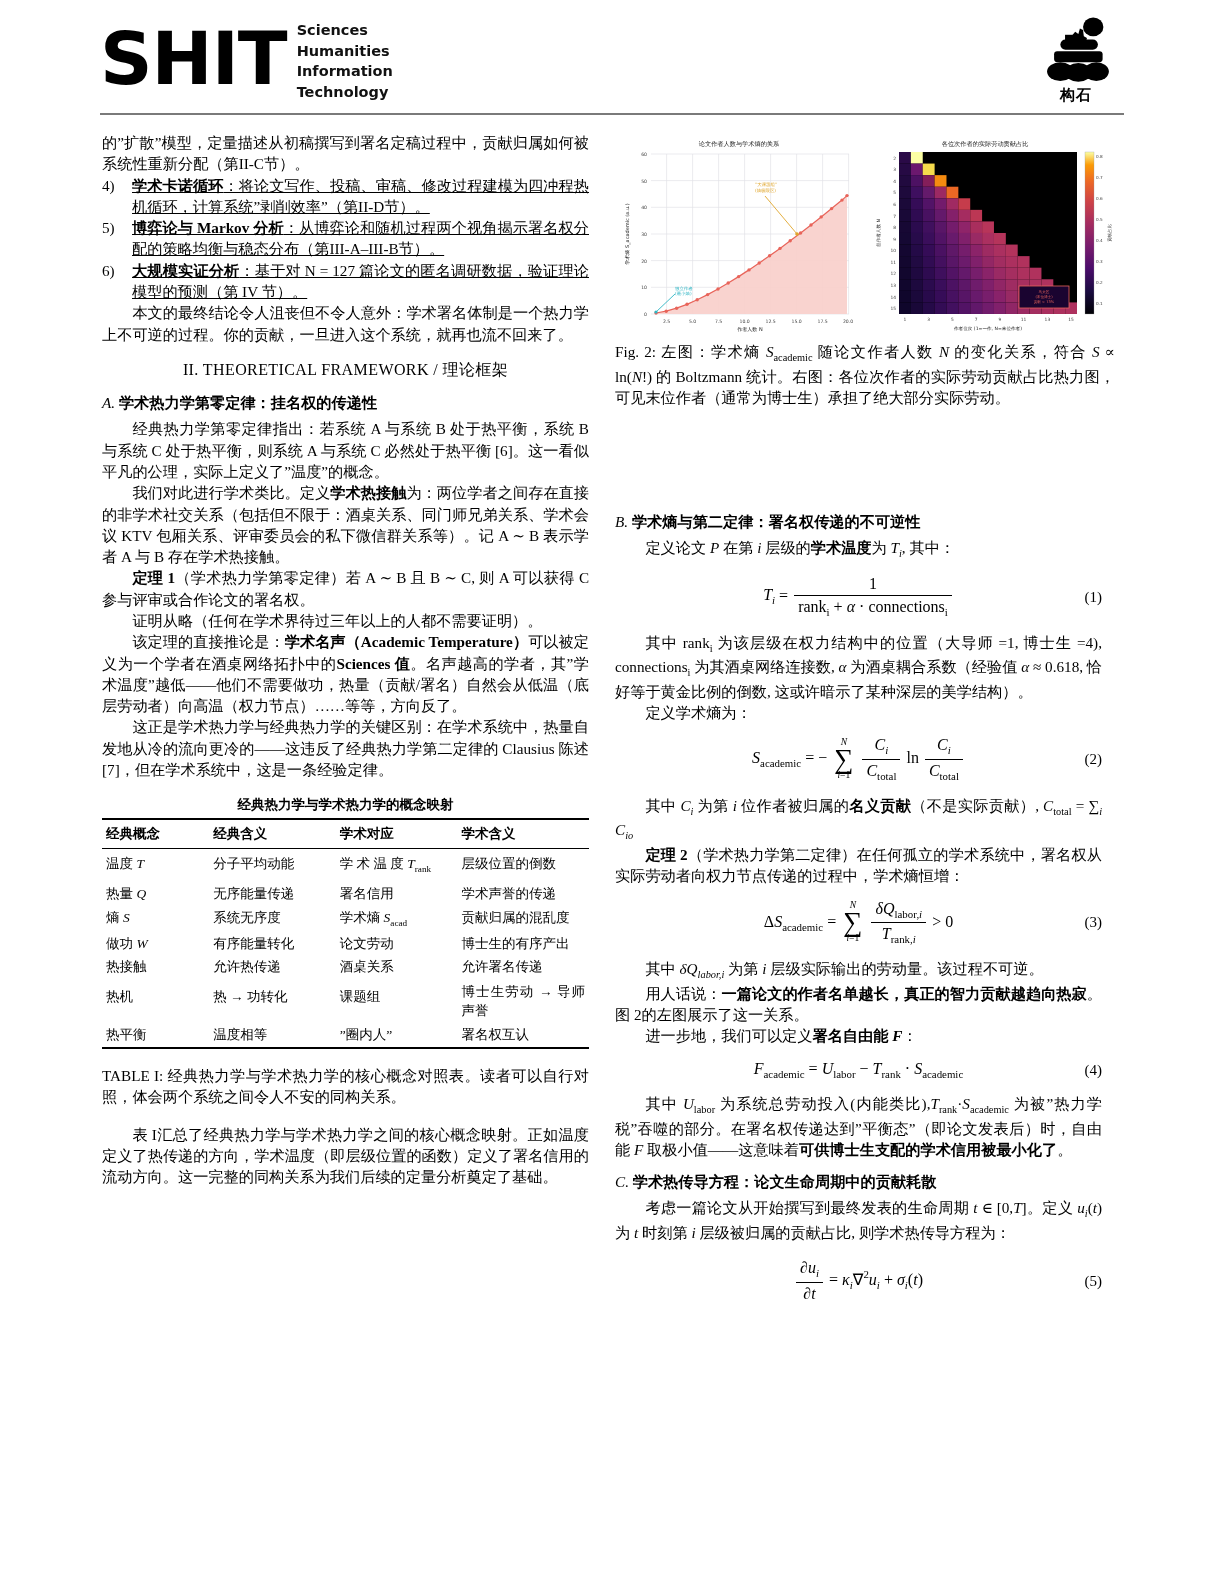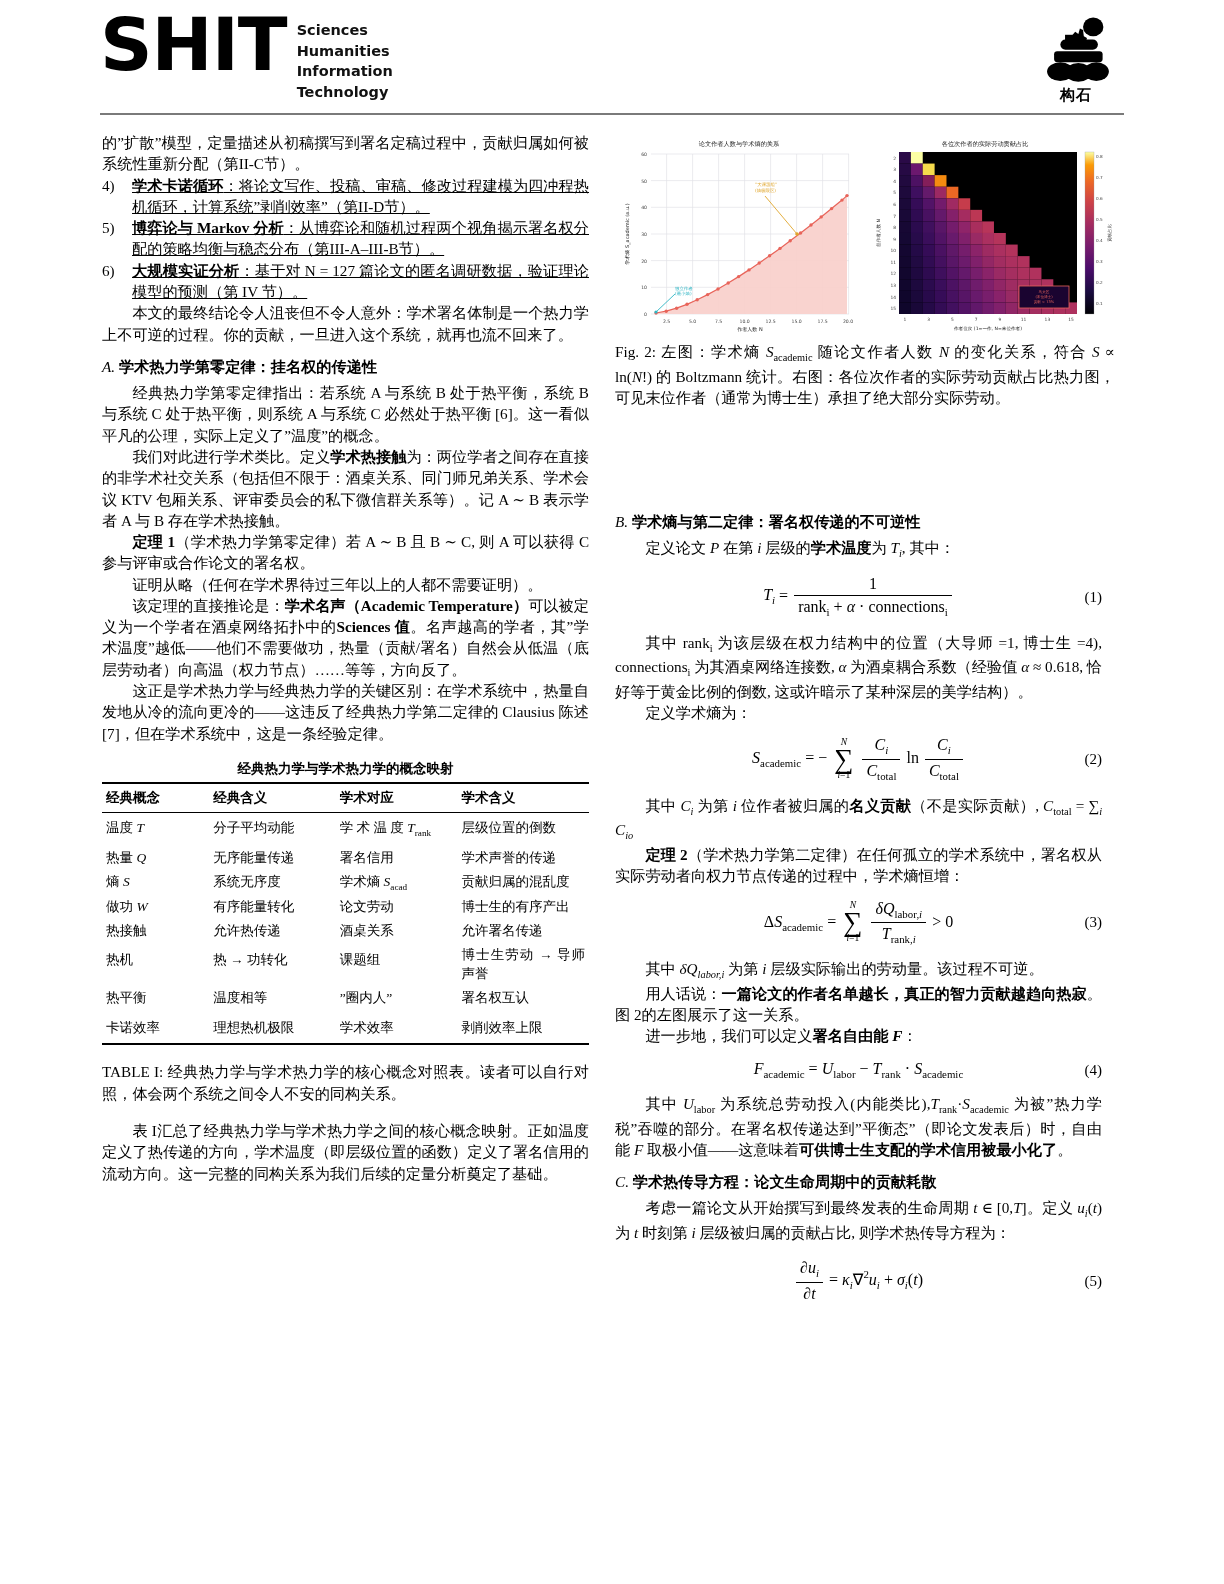--- a/index.html
+++ b/index.html
@@ -29,21 +29,21 @@
     left: 100px;
     top: 14px;
     width: 1024px;
     height: 104px;
   }
   .logo-wrap {
     position: absolute;
     left: 0;
     top: 0;
     display: flex;
-    align-items: flex-start;
+    align-items: center;
   }
   .logo-shit {
     font-family: "DejaVu Sans", sans-serif;
     font-weight: bold;
     font-size: 73px;
     line-height: 0.84;
     letter-spacing: -1px;
     color: #000;
   }
   .logo-words {
@@ -270,20 +270,21 @@
         <span class="body"><b>博弈论与 Markov 分析</b><span>：从博弈论和随机过程两个视角揭示署名权分配的策略均衡与稳态分布（第III-A–III-B节）。</span></span>
       </div>
       <div class="numitem">
         <span class="num">6)</span>
         <span class="body"><b>大规模实证分析</b><span>：基于对 N = 127 篇论文的匿名调研数据，验证理论模型的预测（第 IV 节）。</span></span>
       </div>
     </div>
 
     <p>本文的最终结论令人沮丧但不令人意外：学术署名体制是一个热力学上不可逆的过程。你的贡献，一旦进入这个系统，就再也流不回来了。</p>
 
+    <div class="sec-head">II. THEORETICAL FRAMEWORK / 理论框架</div>
 
     <div class="subsec">
       <span class="lbl">A.</span>
       <span class="txt">学术热力学第零定律：挂名权的传递性</span>
     </div>
 
     <p>经典热力学第零定律指出：若系统 A 与系统 B 处于热平衡，系统 B 与系统 C 处于热平衡，则系统 A 与系统 C 必然处于热平衡 [6]。这一看似平凡的公理，实际上定义了”温度”的概念。</p>
 
     <p><span>我们对此进行学术类比。定义</span><b>学术热接触</b><span>为：两位学者之间存在直接的非学术社交关系（包括但不限于：酒桌关系、同门师兄弟关系、学术会议 KTV 包厢关系、评审委员会的私下微信群关系等）。记 A ∼ B 表示学者 A 与 B 存在学术热接触。</span></p>
 
@@ -342,26 +343,20 @@
             <td style="padding-top:8px">热 → 功转化</td>
             <td style="padding-top:8px">课题组</td>
             <td style="padding-top:3px;text-align:justify">博士生劳动 → 导师声誉</td>
           </tr>
           <tr>
             <td>热平衡</td>
             <td>温度相等</td>
             <td>”圈内人”</td>
             <td>署名权互认</td>
           </tr>
-          <tr>
-            <td style="padding-top:8px;padding-bottom:6px">卡诺效率</td>
-            <td style="padding-top:8px;padding-bottom:6px">理想热机极限</td>
-            <td style="padding-top:8px;padding-bottom:6px">学术效率</td>
-            <td style="padding-top:8px;padding-bottom:6px">剥削效率上限</td>
-          </tr>
         </tbody>
       </table>
       <div class="rule-dbl-bot" style="border-top:2.6px double #000;border-bottom:none"></div>
     </div>
 
     <p class="tbl-caption"><span class="sc">TABLE I:</span> <span>经典热力学与学术热力学的核心概念对照表。读者可以自行对照，体会两个系统之间令人不安的同构关系。</span></p>
 
     <p style="margin-top:16px">表 I汇总了经典热力学与学术热力学之间的核心概念映射。正如温度定义了热传递的方向，学术温度（即层级位置的函数）定义了署名信用的流动方向。这一完整的同构关系为我们后续的定量分析奠定了基础。</p>
   </div>
 

